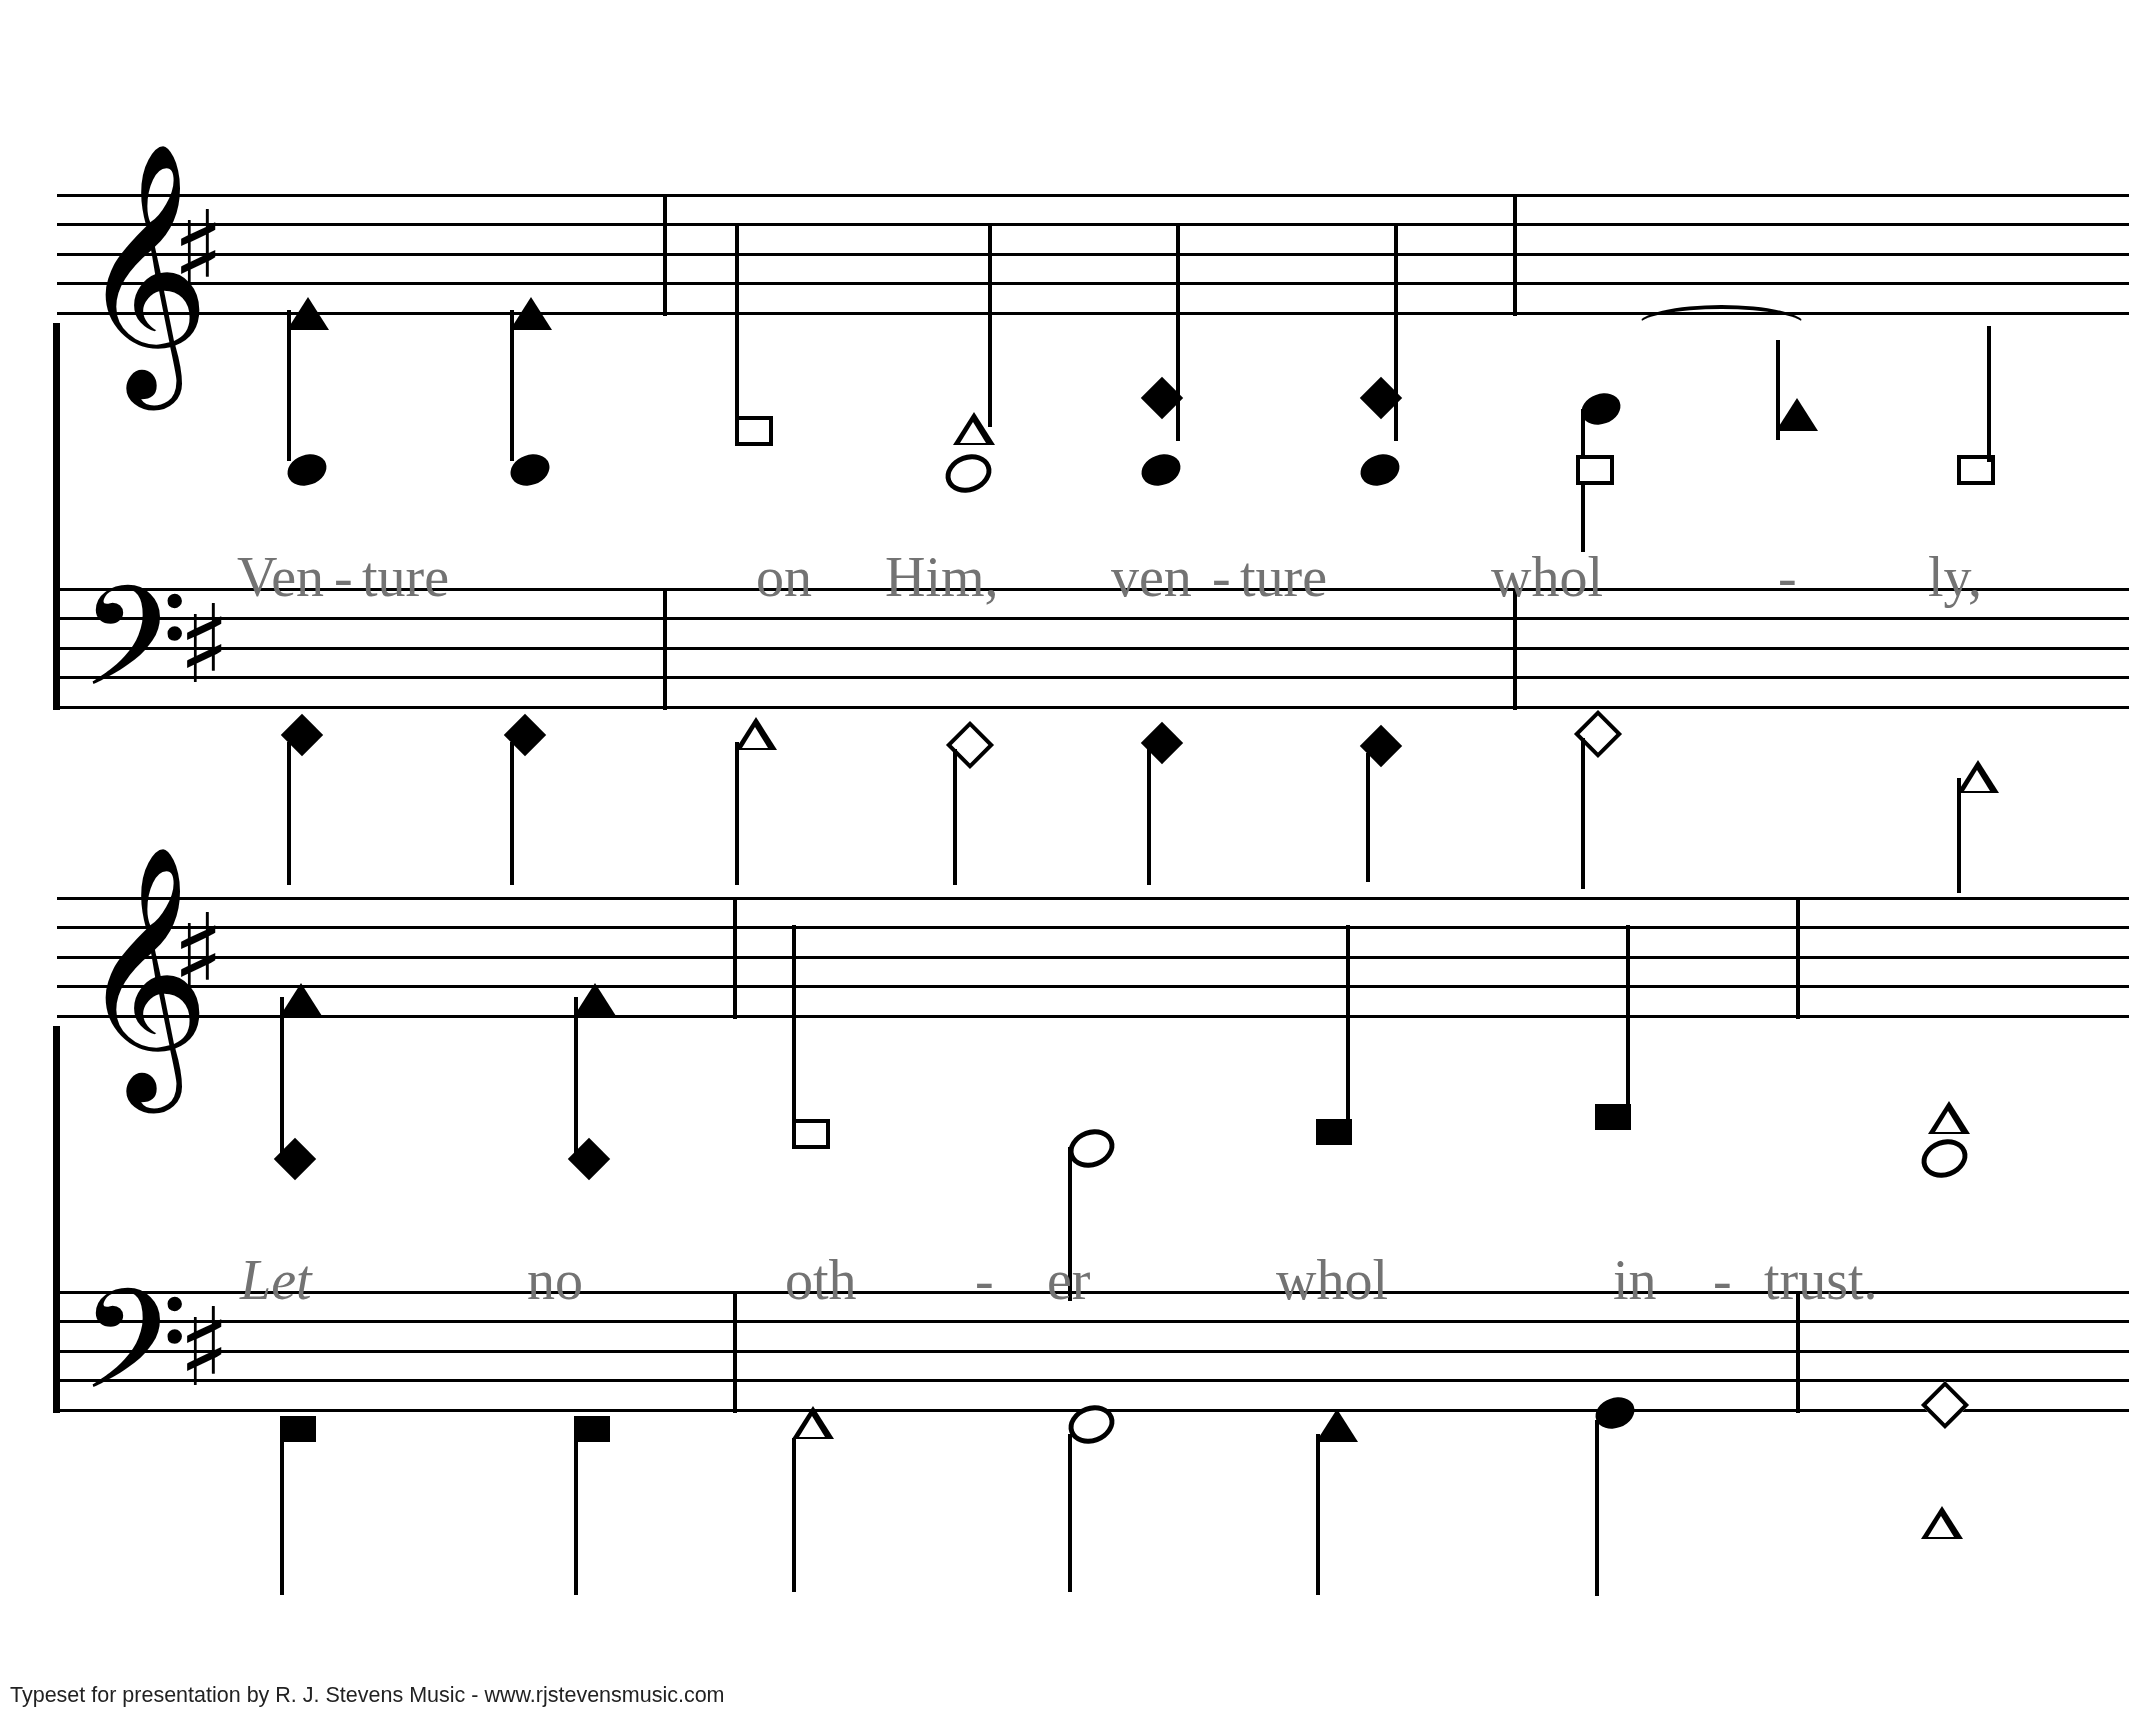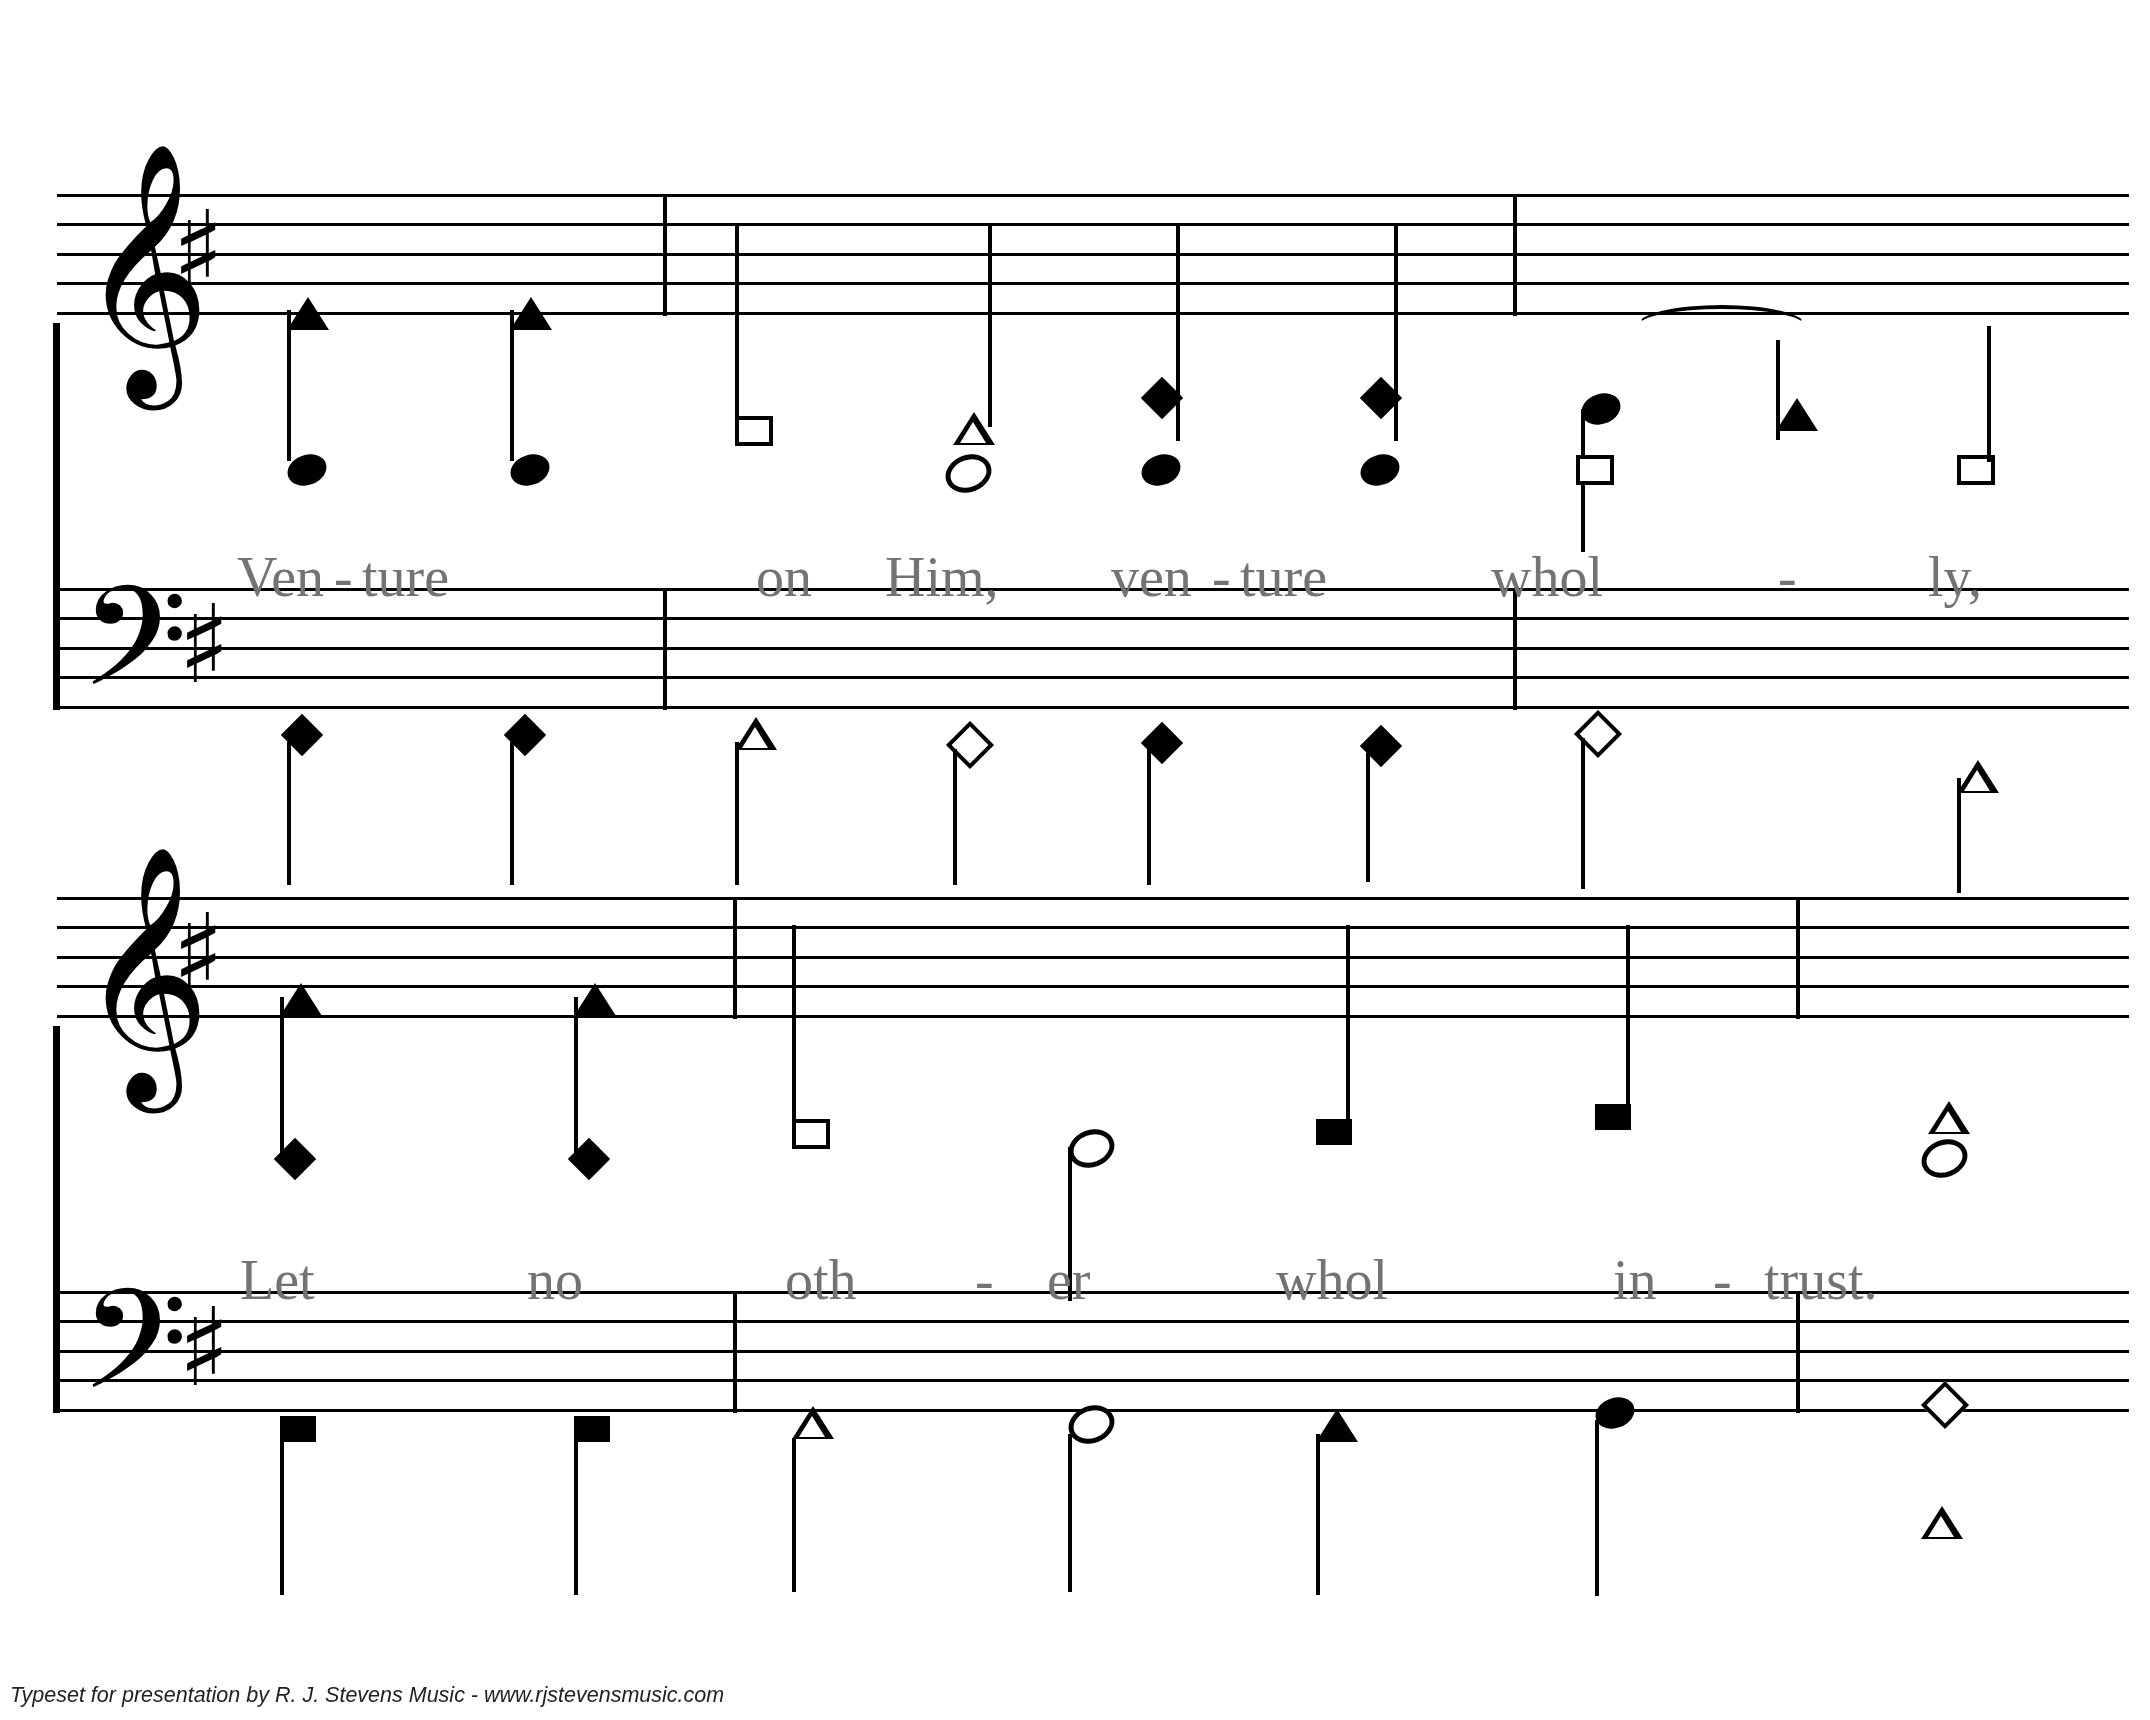--- a/index.html
+++ b/index.html
@@ -183,21 +183,20 @@
 
   
   .footer {
     position: absolute;
     left: 10px;
     bottom: 13px;
     font-family: "Liberation Sans", sans-serif;
     font-size: 21.5px;
     color: #222;
     white-space: nowrap;
-    font-style: italic;
   }
 </style>
 </head>
 <body>
 
 <div class="sheet">
 
   <div class="system" id="system-1">
 
     <div class="system-bar system-bar-1"></div>
@@ -440,21 +439,21 @@
       </div>
     <div class="stem" style="left:1595px; top:588px; height:176px;"></div>
 
     <div class="note" style="left:1928px; top:556px;">
         <div class="sh-dia-h"></div>
       </div>
     <div class="note" style="left:1921px; top:674px;">
         <div class="sh-tri-h"></div>
       </div>
 
-    <div class="lyric lyric-row-2" style="left:240px;">Let</div>
+    <div class="lyric lyric-row-2" style="left:240px;font-style:italic;">Let</div>
     <div class="lyric lyric-row-2" style="left:527px;">no</div>
     <div class="lyric lyric-row-2" style="left:785px;">oth</div>
     <div class="lyric lyric-row-2" style="left:975px;">-</div>
     <div class="lyric lyric-row-2" style="left:1047px;">er</div>
     <div class="lyric lyric-row-2" style="left:1276px;">whol</div>
     <div class="lyric lyric-row-2" style="left:1613px;">in</div>
     <div class="lyric lyric-row-2" style="left:1713px;">-</div>
     <div class="lyric lyric-row-2" style="left:1764px;">trust.</div>
   </div>
 

